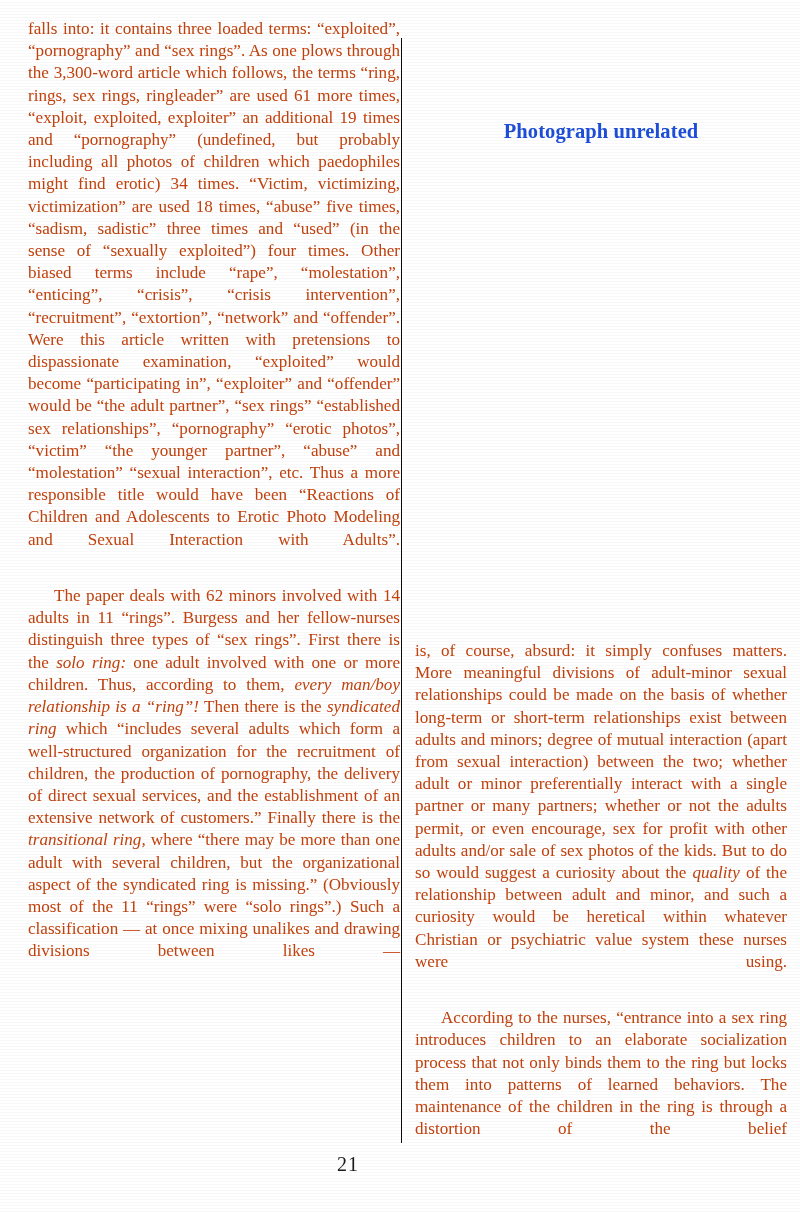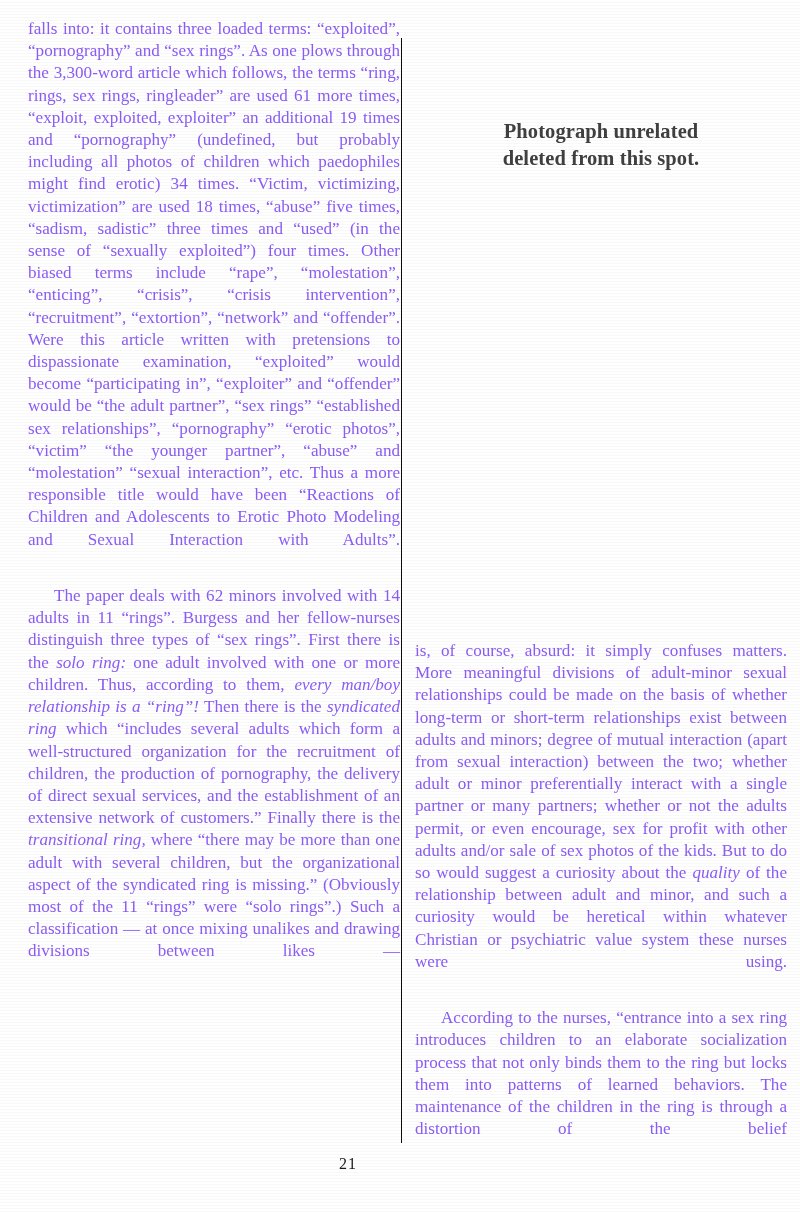--- a/index.html
+++ b/index.html
@@ -44,21 +44,21 @@
   .col-right { left: 415px; }
 
   
   p.body {
     margin: 0;
     font-size: 17.1px;
     line-height: 22.2px;
     text-align: justify;
     text-justify: inter-word;
     word-spacing: 0.2px;
-    color: #8b5cf6;
+    color: #c2410c;
     -webkit-font-smoothing: none;
   }
   p.body + p.body { margin-top: 12px; }
   p.indent { text-indent: 26px; }
 
   
   p.body::after {
     content: "";
     display: inline-block;
     width: 100%;
@@ -70,34 +70,34 @@
   .notice {
     position: absolute;
     left: 415px;
     top: 118px;
     width: 372px;
     text-align: center;
     font-family: "Liberation Serif", "DejaVu Serif", serif;
     font-weight: bold;
     font-size: 20.5px;
     line-height: 27px;
-    color: #404040;
+    color: #1d4ed8;
     letter-spacing: 0.1px;
   }
   .notice span { display: block; }
   .col-right { top: 640px; }
 
   
   .folio {
     position: absolute;
     left: 0;
     top: 1155px;
     width: 696px;
     text-align: center;
-    font-size: 16px;
+    font-size: 20px;
     line-height: 18px;
     color: #1a1a1a;
     letter-spacing: 1px;
   }
 
   
   .grain {
     position: absolute;
     inset: 0;
     pointer-events: none;
@@ -114,21 +114,20 @@
 
   <div class="column-rule"></div>
 
   <div class="col col-left" id="left-column">
       <p class="body">falls into: it contains three loaded terms: “exploited”, “pornography” and “sex rings”. As one plows through the 3,300-word article which follows, the terms “ring, rings, sex rings, ringleader” are used 61 more times, “exploit, exploited, exploiter” an additional 19 times and “pornography” (undefined, but probably including all photos of children which paedophiles might find erotic) 34 times. “Victim, victimizing, victimization” are used 18 times, “abuse” five times, “sadism, sadistic” three times and “used” (in the sense of “sexually exploited”) four times. Other biased terms include “rape”, “molestation”, “enticing”, “crisis”, “crisis intervention”, “recruitment”, “extortion”, “network” and “offender”. Were this article written with pretensions to dispassionate examination, “exploited” would become “participating in”, “exploiter” and “offender” would be “the adult partner”, “sex rings” “established sex relationships”, “pornography” “erotic photos”, “victim” “the younger partner”, “abuse” and “molestation” “sexual interaction”, etc. Thus a more responsible title would have been “Reactions of Children and Adolescents to Erotic Photo Modeling and Sexual Interaction with Adults”.</p>
       <p class="body indent">The paper deals with 62 minors involved with 14 adults in 11 “rings”. Burgess and her fellow-nurses distinguish three types of “sex rings”. First there is the <i class="term">solo ring:</i> one adult involved with one or more children. Thus, according to them, <i class="term">every man/boy relationship is a “ring”!</i> Then there is the <i class="term">syndicated ring</i> which “includes several adults which form a well-structured organization for the recruitment of children, the production of pornography, the delivery of direct sexual services, and the establishment of an extensive network of customers.” Finally there is the <i class="term">transitional ring,</i> where “there may be more than one adult with several children, but the organizational aspect of the syndicated ring is missing.” (Obviously most of the 11 “rings” were “solo rings”.) Such a classification — at once mixing unalikes and drawing divisions between likes —</p>
     </div>
 
   <div class="notice" id="photo-notice">
       <span>Photograph unrelated</span>
-      <span>deleted from this spot.</span>
     </div>
 
   <div class="col col-right" id="right-column">
       <p class="body">is, of course, absurd: it simply confuses matters. More meaningful divisions of adult-minor sexual relationships could be made on the basis of whether long-term or short-term relationships exist between adults and minors; degree of mutual interaction (apart from sexual interaction) between the two; whether adult or minor preferentially interact with a single partner or many partners; whether or not the adults permit, or even encourage, sex for profit with other adults and/or sale of sex photos of the kids. But to do so would suggest a curiosity about the <i class="term">quality</i> of the relationship between adult and minor, and such a curiosity would be heretical within whatever Christian or psychiatric value system these nurses were using.</p>
       <p class="body indent">According to the nurses, “entrance into a sex ring introduces children to an elaborate socialization process that not only binds them to the ring but locks them into patterns of learned behaviors. The maintenance of the children in the ring is through a distortion of the belief</p>
     </div>
 
   <div class="folio">21</div>
 
   <div class="grain"></div>

